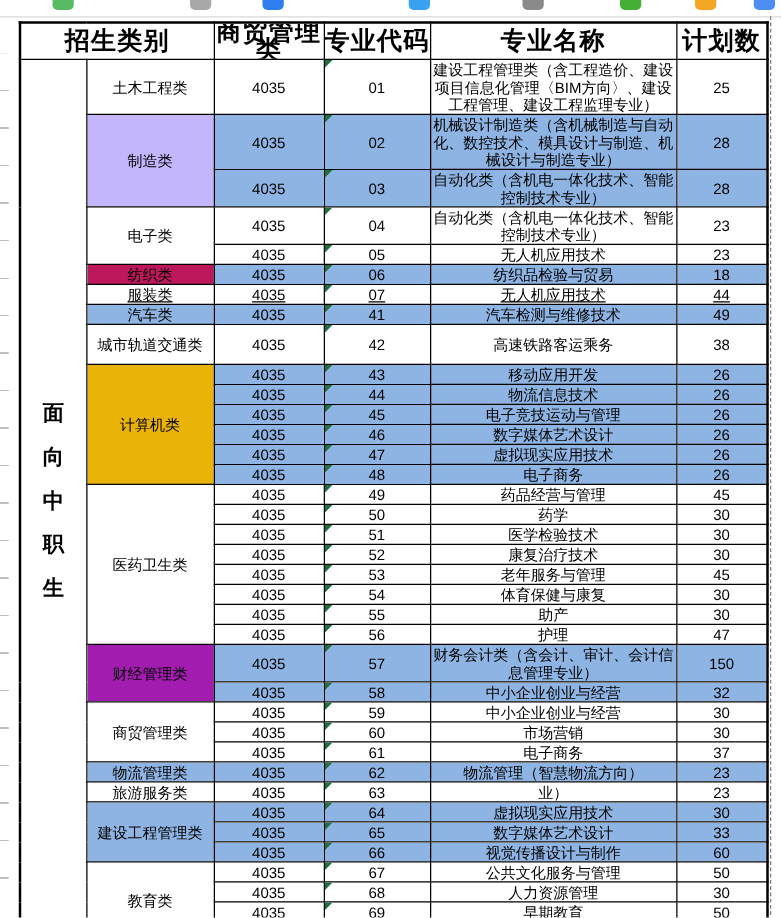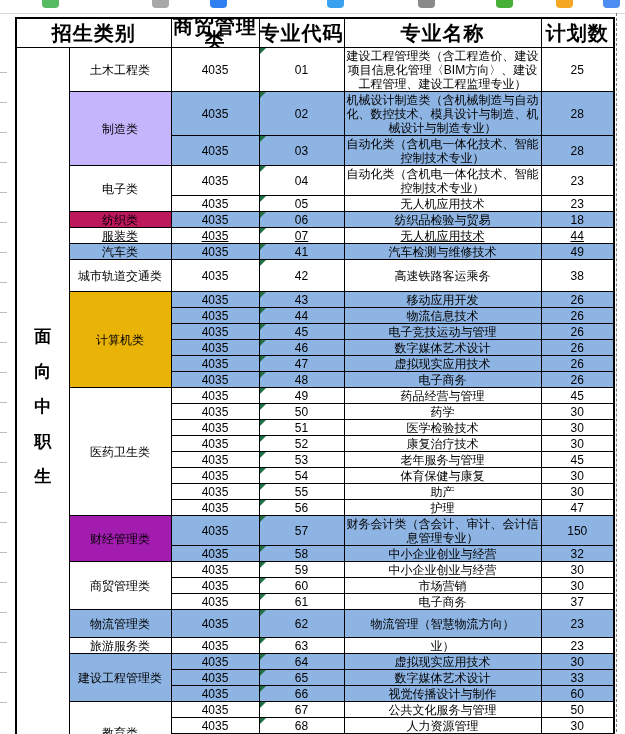--- a/index.html
+++ b/index.html
@@ -262,21 +262,21 @@
         <td class="code">60<span class="tri"></span></td>
         <td class="mname">市场营销</td>
         <td class="plan-n">30</td>
       </tr>
       <tr style="height: 16px;">
         <td class="code">4035</td>
         <td class="code">61<span class="tri"></span></td>
         <td class="mname">电子商务</td>
         <td class="plan-n">37</td>
       </tr>
-      <tr class="shaded" style="height: 28px; padding-left: 47px;">
+      <tr class="shaded" style="height: 16px; padding-left: 47px;">
         <td class="cat" rowspan="1" style="background: rgb(142, 180, 227);">物流管理类</td>
         <td class="code">4035</td>
         <td class="code">62<span class="tri"></span></td>
         <td class="mname">物流管理（智慧物流方向）</td>
         <td class="plan-n">23</td>
       </tr>
       <tr style="height: 16px;">
         <td class="cat" rowspan="1">旅游服务类</td>
         <td class="code">4035</td>
         <td class="code">63<span class="tri"></span></td>

